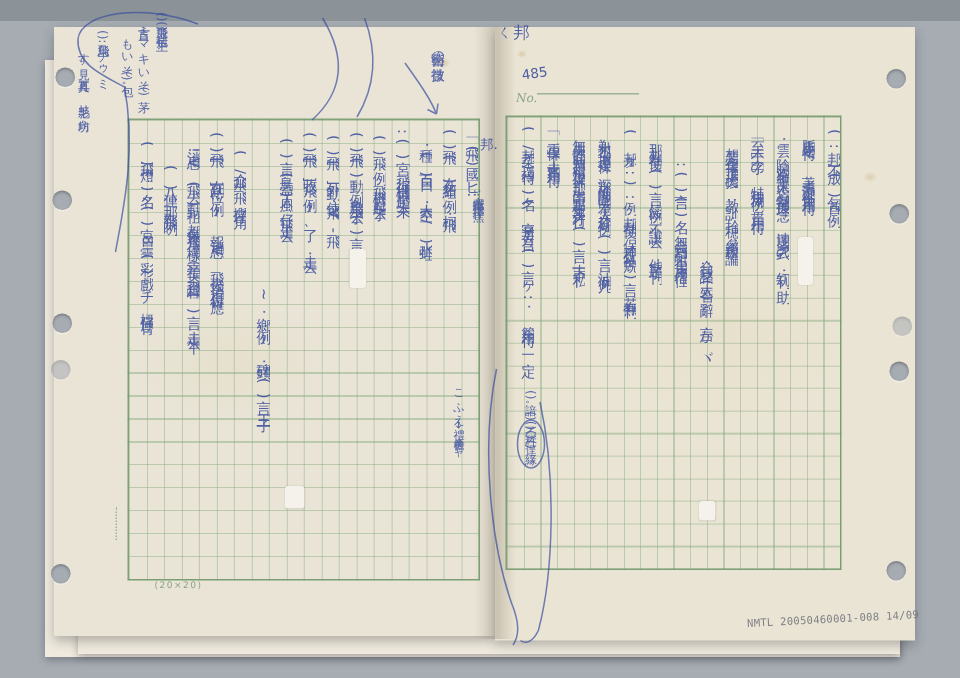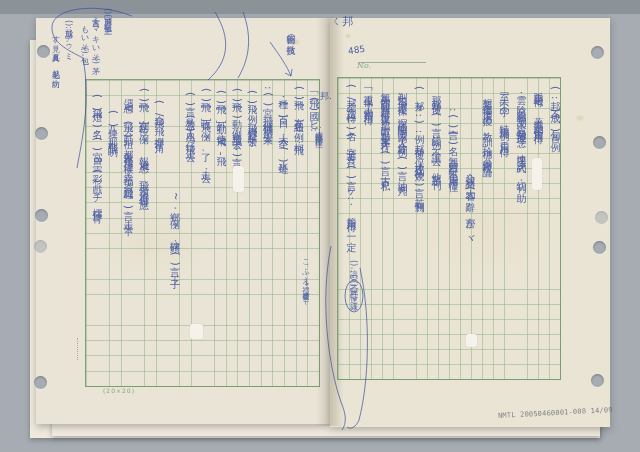--- a/index.html
+++ b/index.html
@@ -31,21 +31,21 @@
       repeating-linear-gradient(to bottom, rgba(130,168,124,.45) 0px, rgba(130,168,124,.45) .8px, transparent .8px, transparent var(--ch));}
   .grid-left{left:85px;top:79px;width:233px;height:306px;--cw:11.65px;--ch:15.3px;}
   .grid-right{left:337px;top:77px;width:222px;height:301px;--cw:11.1px;--ch:15.05px;}
   .cols{position:absolute;inset:0;display:flex;flex-direction:row-reverse;overflow:hidden;padding-top:2px;}
   .col{writing-mode:vertical-rl;font-size:10px;letter-spacing:3px;color:#3b4f9e;
     opacity:.88;filter:blur(.25px);overflow:hidden;line-height:1;}
   .grid-left .col{width:15.5px;}
   .grid-right .col{width:17px;}
   .vtext{position:absolute;writing-mode:vertical-rl;color:#3b4f9e;opacity:.85;filter:blur(.25px);line-height:1;}
   .htext{position:absolute;color:#3b4f9e;opacity:.9;}
-  .no-label{position:absolute;color:#8aa585;font-size:8px;font-family:"DejaVu Serif",serif;font-style:italic;margin-left:13px;}
+  .no-label{position:absolute;color:#8aa585;font-size:8px;font-family:"DejaVu Serif",serif;font-style:italic;}
   .no-line{position:absolute;border-bottom:1px solid rgba(138,165,133,.8);}
   .grid-caption{position:absolute;color:#8aa585;font-size:6px;letter-spacing:1px;}
   .brand-mark{position:absolute;width:4px;height:22px;border-left:1px dotted rgba(138,165,133,.8);}
   .hole{position:absolute;width:13px;height:13px;border-radius:50%;background:#a6acb2;
     box-shadow:inset 0 1px 2px rgba(60,60,66,.45), 0 1px 0 rgba(255,255,255,.35);}
   .hole.faint{opacity:.55;}
   .patch{position:absolute;background:#f5f2ec;border-radius:2px;box-shadow:0 0 1px rgba(120,120,110,.4);}
   .curves{position:absolute;left:0;top:0;pointer-events:none;}
   .curves path, .curves ellipse{stroke:#3b4f9e;fill:none;stroke-width:1;opacity:.7;}
   .catalog{position:absolute;left:498px;top:409px;color:#6d7078;font-size:7px;

